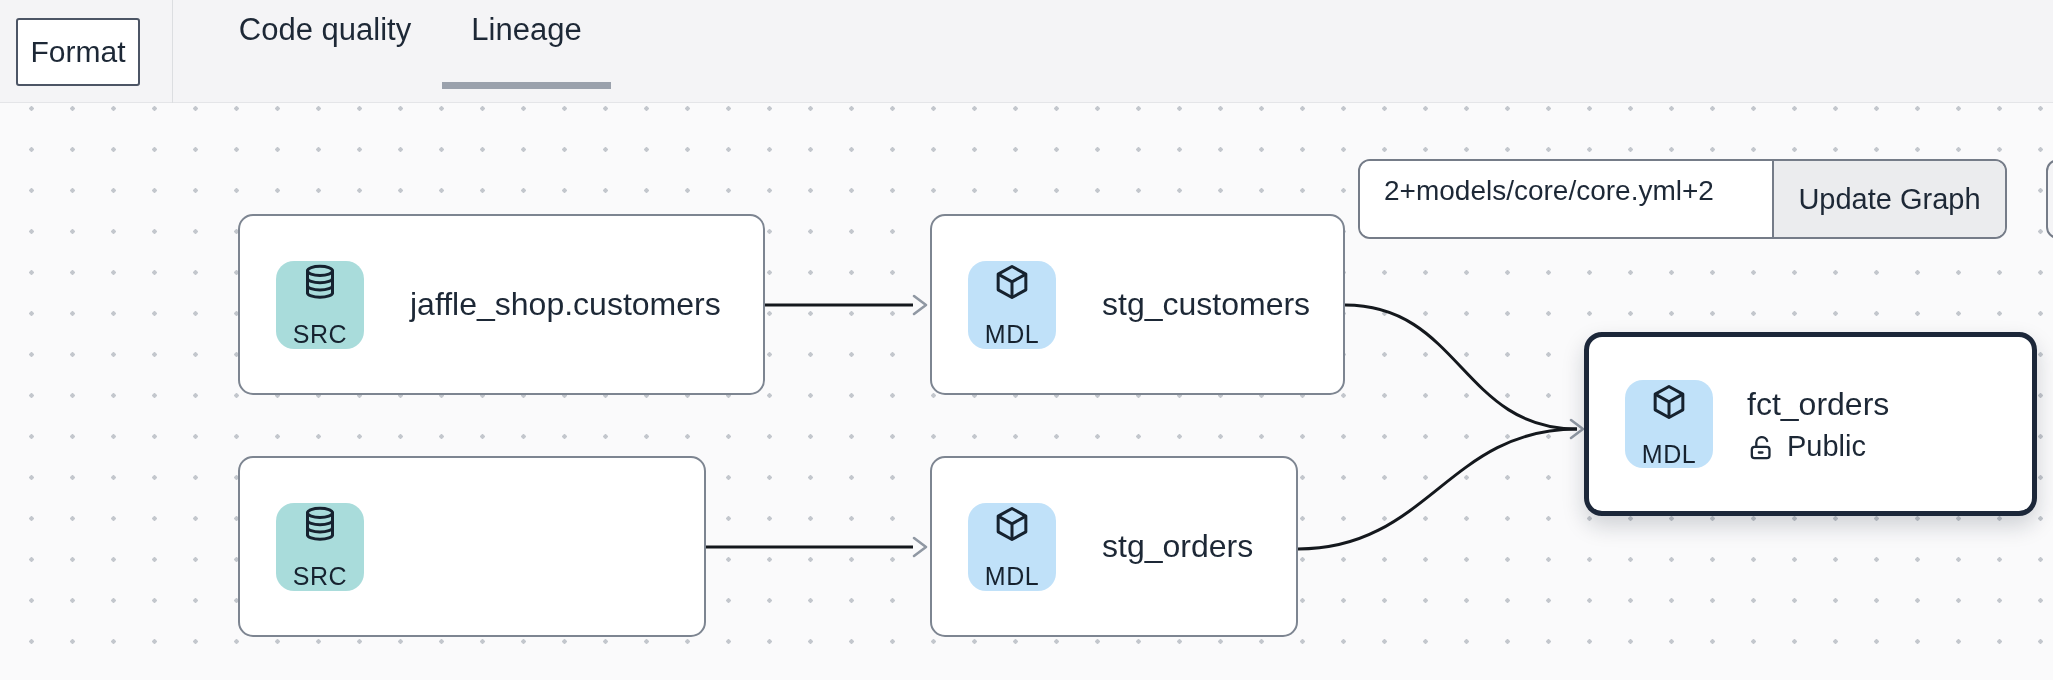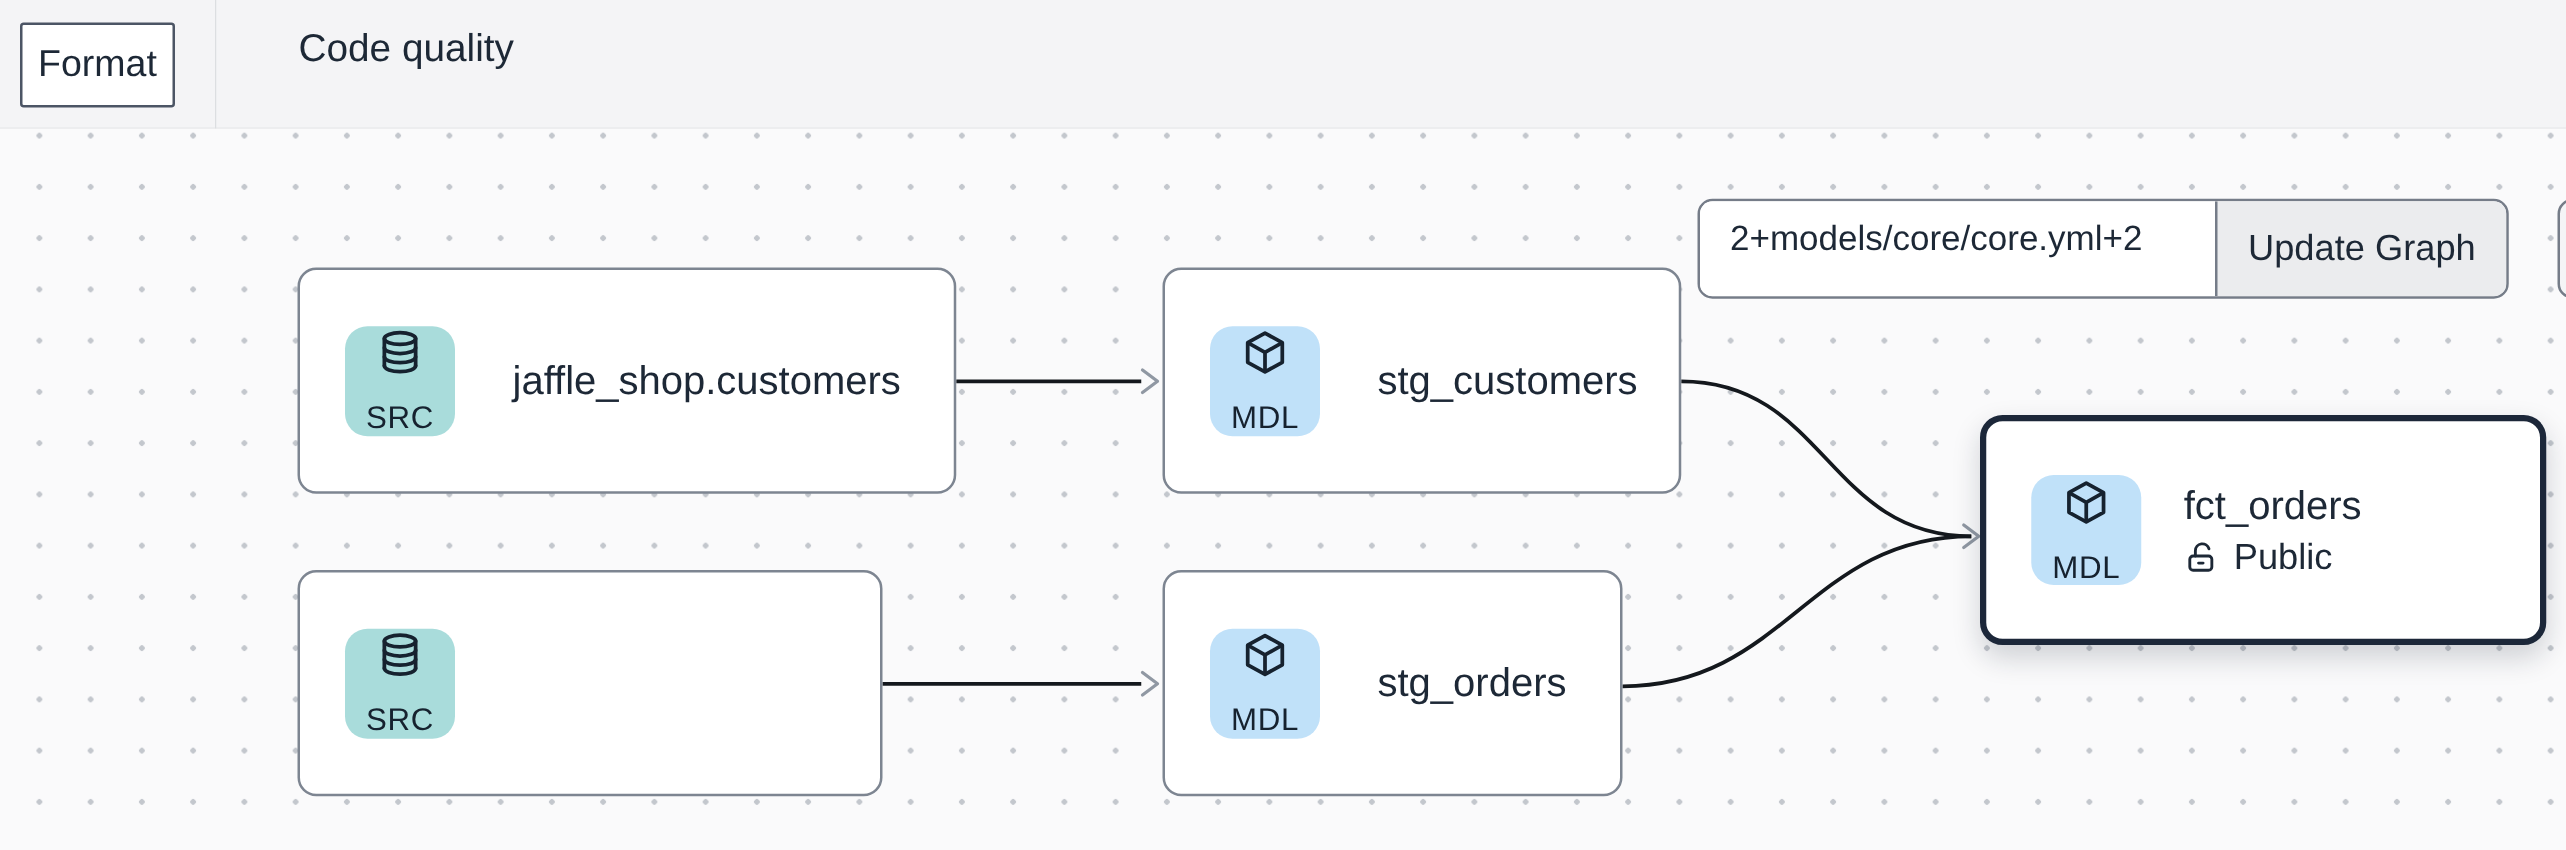--- a/index.html
+++ b/index.html
@@ -12,21 +12,21 @@
   html,body{width:2053px;height:680px;overflow:hidden;
     font-family:"Liberation Sans",sans-serif;color:var(--text);background:var(--canvas_bg)}
 
   
   .topbar{position:absolute;left:0;top:0;width:2053px;height:103px;
     background:var(--topbar_bg);border-bottom:1px solid #e4e5e8}
   .format-btn{position:absolute;left:16px;top:18px;width:124px;height:68px;
     background:#fff;border:2.5px solid #4c5565;border-radius:3px;
     font-family:inherit;font-size:30px;color:var(--text);cursor:pointer}
   .topbar-divider{position:absolute;left:172px;top:0;width:1px;height:103px;background:#dcdee1}
-  .tab{position:absolute;top:0;height:77px;display:flex;align-items:center;justify-content:center;
+  .tab{position:absolute;top:12px;height:77px;display:flex;align-items:flex-start;justify-content:center;
     font-size:31px;color:var(--text);cursor:pointer}
   .tab-code{left:222px;width:206px}
   .tab-lineage{left:442px;width:169px}
   .tab-underline{position:absolute;left:0;bottom:0;width:100%;height:7px;background:var(--tab_underline)}
 
   
   .canvas{position:absolute;left:0;top:103px;width:2053px;height:577px;
     background-color:var(--canvas_bg);
     background-image:radial-gradient(var(--dot) 2px, transparent 2.4px);
     background-size:41px 41px;background-position:11px 26px}
@@ -41,21 +41,21 @@
     box-shadow:0 10px 22px rgba(15,25,45,.18)}
   .badge{width:88px;height:88px;border-radius:18px;flex:none;
     display:flex;flex-direction:column;align-items:center;justify-content:center;color:#16222f}
   .badge.src{background:var(--src_badge_bg)}
   .badge.mdl{background:var(--mdl_badge_bg)}
   .badge svg{display:block}
   .badge-label{font-size:25px;line-height:1;margin-top:20px;letter-spacing:.5px}
   .node-label{font-size:32px;margin-left:46px;white-space:nowrap}
   .node-text{margin-left:34px;display:flex;flex-direction:column;gap:7px}
   .node-title{font-size:32px;white-space:nowrap}
-  .access-row{display:flex;align-items:center;gap:11px;font-size:29px}
+  .access-row{display:flex;align-items:flex-end;gap:11px;font-size:29px}
   .access-row svg{display:block}
 
   
   .controls{position:absolute;left:1358px;top:56px;width:649px;height:80px;
     display:flex;border:2.5px solid var(--control_border);border-radius:12px;
     overflow:hidden;background:#fff}
   .selector-input{flex:1;border:none;outline:none;background:#fff;
     font-family:inherit;font-size:28px;color:var(--text);padding:0 10px 16px 24px;min-width:0}
   .update-btn{width:233px;flex:none;border:none;border-left:2px solid var(--control_border);
     background:var(--button_bg);font-family:inherit;font-size:29px;color:var(--text);cursor:pointer}
@@ -63,20 +63,24 @@
     border:2.5px solid var(--control_border);border-radius:12px;background:#f4f4f6;cursor:pointer}
 </style>
 </head>
 <body>
 
 <div class="topbar">
   <button class="format-btn">Format</button>
   <div class="topbar-divider"></div>
   <div class="tab tab-code">
     <span>Code quality</span>
+  </div>
+  <div class="tab tab-lineage">
+    <span>Lineage</span>
+    <div class="tab-underline"></div>
   </div>
 </div>
 
 <div class="canvas">
 
   <svg class="edges" width="2053" height="577" viewBox="0 0 2053 577">
     <path class="edge" d="M765 202 H913"></path>
     <path class="edge" d="M706 444 H913"></path>
     <path class="edge" d="M1345 202 C1460 202 1462 326 1577 326"></path>
     <path class="edge" d="M1298 446 C1428 446 1448 326 1577 326"></path>

